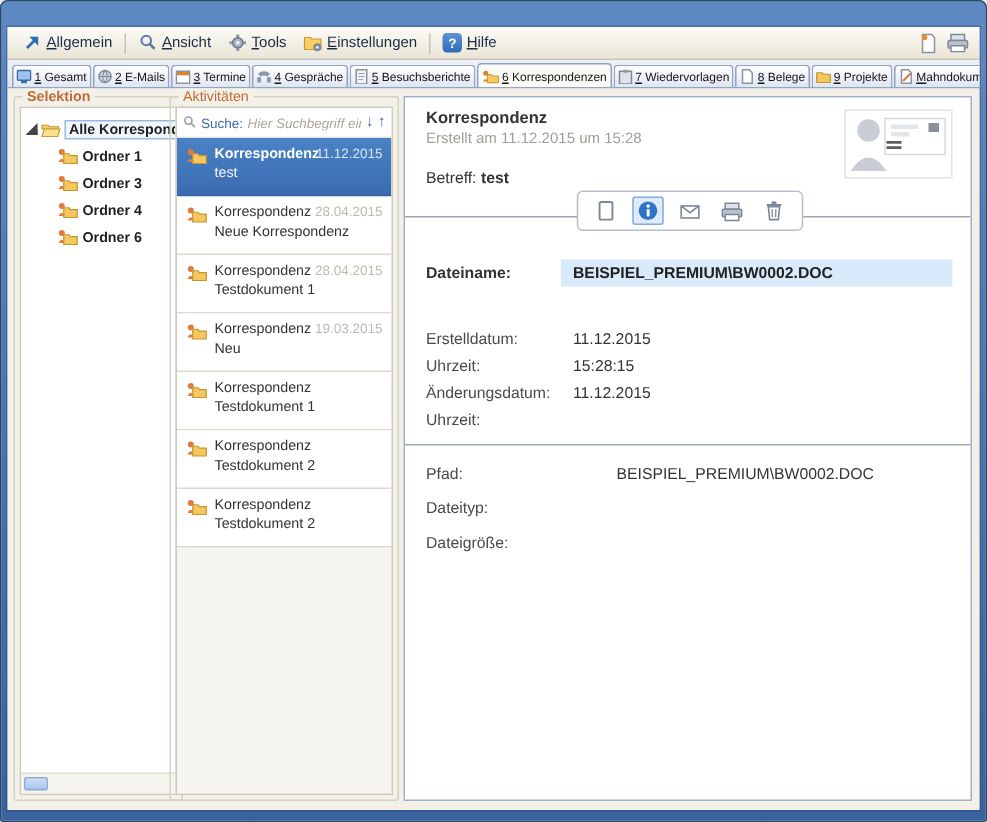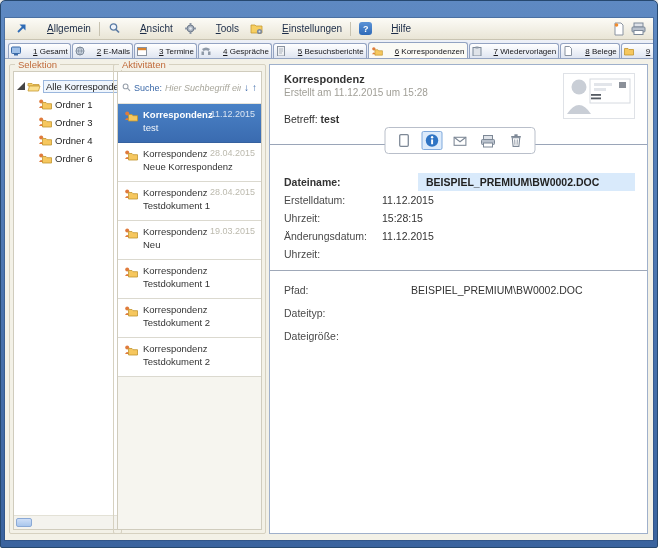--- a/index.html
+++ b/index.html
@@ -16,62 +16,62 @@
   .tb-btn { width:15px; height:13px; margin-left:3px; cursor:default;
     background:linear-gradient(#8fadd3,#5d83b4); border:1px solid #c6d5ea; border-radius:2px;
     color:#fff; font-size:9px; line-height:11px; text-align:center; display:flex; align-items:center; justify-content:center; }
   .restore-glyph { display:inline-block; width:7px; height:5px; border:1px solid #fff; border-top:2px solid #fff; }
   
   .client { position:absolute; left:4px; right:4px; top:17px; bottom:7px;
     background:#f3f1e7; box-shadow:0 0 0 1px rgba(20,40,70,.25); overflow:hidden; }
   
   .menubar { height:22px; display:flex; align-items:center; padding:0 5px; gap:1px;
     background:linear-gradient(#fcfbf6,#e9e5d6); border-bottom:1px solid #c9c4b2; }
-  .menu-item { display:flex; align-items:center; gap:19px; padding:2px 5px;
+  .menu-item { display:flex; align-items:center; gap:3px; padding:2px 5px;
     font-size:10px; color:#1c2c47; white-space:nowrap; cursor:default; }
   .menu-item u { text-decoration:underline; }
   .msep { width:1px; height:14px; background:#c8c3b1; margin:0 2px; }
   .hilfe-icon { display:inline-flex; width:13px; height:13px; align-items:center; justify-content:center;
     background:linear-gradient(#5b93d6,#2f6ab8); border-radius:3px; color:#fff; font-weight:bold; font-size:9px; }
   .mb-right { margin-left:auto; display:flex; align-items:center; gap:6px; padding-right:2px; }
   
   .tabstrip { height:19px; display:flex; align-items:flex-end; padding:2px 2px 0 3px;
     background:linear-gradient(#eef1f8,#dde3f0); border-bottom:1px solid #93a3c2; overflow:hidden; }
-  .tab { display:flex; align-items:center; gap:12px; padding:2px 2px; height:15px; flex:none;
+  .tab { display:flex; align-items:center; gap:2px; padding:2px 2px; height:15px; flex:none;
     background:linear-gradient(#ffffff,#dfe5f1); border:1px solid #93a3c2; border-bottom:none;
     border-radius:3px 3px 0 0; margin-right:1px; font-size:8px; white-space:nowrap; color:#15151a; cursor:default; }
   .tab u { text-decoration:underline; }
   .tab.active { background:#fbfaf5; height:17px; margin-bottom:-1px; }
   
   .content { position:absolute; left:0; right:0; top:41px; bottom:0; background:#f3f1e7; }
   .groupbox { position:absolute; top:5px; bottom:6px; border:1px solid #d6d1c0; border-radius:2px; }
   .group-label { position:absolute; top:-6px; left:5px; background:#f3f1e7; padding:0 3px;
     color:#c06a3a; font-size:9.5px; line-height:11px; }
-  .gb-sel { left:4px; width:113px; }
+  .gb-sel { left:4px; width:113px;font-weight:bold; }
   .gb-akt { left:108px; width:153px; }
   .inner { position:absolute; left:3px; right:3px; top:6px; bottom:3px;
     background:#fff; border:1px solid #d0ccbd; overflow:hidden; }
   
   .tree { padding-top:5px; }
   .tree-row { display:flex; align-items:center; height:18px; font-size:9.5px; color:#222;
     white-space:nowrap; overflow:hidden; cursor:default; }
   .tree-row.root { padding-left:3px; }
   .tree-row.child { padding-left:24px; }
   .tri { width:0; height:0; border-left:4px solid transparent; border-top:4px solid transparent;
     border-right:4px solid #444; border-bottom:4px solid #444; margin-right:2px; flex:none; }
   .tree-sel { border:1px solid #9bb7dd; background:#f0f6fd; padding:0 2px; margin-left:2px; }
   .tree-row.child .tlbl { margin-left:3px;text-align:center; }
   .tree-icon { flex:none; display:inline-flex; }
   .hscroll { position:absolute; bottom:0; left:0; right:0; height:14px;
     background:#f4f3ee; border-top:1px solid #e3e1d6; }
   .hthumb { position:absolute; left:2px; top:2px; width:16px; height:9px;
     background:linear-gradient(#cfdff7,#a9c6ec); border:1px solid #8aa9d6; border-radius:2px; }
   
   .akt-inner { display:flex; flex-direction:column; background:#f6f5ef; }
-  .search-row { height:32px; flex:none; display:flex; align-items:center; gap:3px; padding:0 4px;
+  .search-row { height:20px; flex:none; display:flex; align-items:center; gap:3px; padding:0 4px;
     background:#fff; border-bottom:1px solid #e6e4da; font-size:9px; }
   .search-label { color:#3a68a8; flex:none; }
   .search-input { flex:1; min-width:0; border:none; outline:none; background:transparent;
     font-family:"Liberation Sans",sans-serif; font-size:9px; font-style:italic; color:#555; }
   .search-input::placeholder { color:#a9a79c; font-style:italic; }
   .sort-arrow { color:#3a68a8; font-weight:bold; font-size:10px; flex:none; line-height:1; cursor:default; }
   .list { flex:1; overflow:hidden; }
   .list-item { position:relative; display:flex; gap:5px; padding:5px 5px 5px 6px; min-height:39px;
     background:#fff; border-bottom:1px solid #dbd9cf; cursor:default; }
   .li-icon { flex:none; padding-top:1px; }
@@ -100,21 +100,21 @@
   .tool-btn { width:21px; height:19px; display:flex; align-items:center; justify-content:center;
     border:1px solid transparent; border-radius:2px; cursor:default; }
   .tool-btn.selected { background:#ddebfb; border-color:#7fa9dc; }
   .fields { margin-top:14px; font-size:10.5px; color:#4a4a4a; }
   .frow { display:flex; align-items:center; margin-bottom:4px; min-height:14px; }
   .flabel { width:98px; flex:none; }
   .frow.fname .flabel { font-weight:bold; color:#333; }
   .fvalue { color:#333; }
   .fvalue.hl { background:#d9eafb; font-weight:bold; color:#222;
     margin-left:-8px; padding:3px 0 3px 8px; width:272px; }
-  .frow.fname { margin-bottom:2px;gap:44px; }
+  .frow.fname { margin-bottom:28px; }
   .frow.gap { margin-bottom:9px;gap:29px; }
   .fdivider { border-top:1px solid #9fa8b8; margin:9px -12px 12px -14px; }
   svg { display:block; }
 </style>
 </head>
 <body>
 
 <div class="window">
 
   <div class="client">

